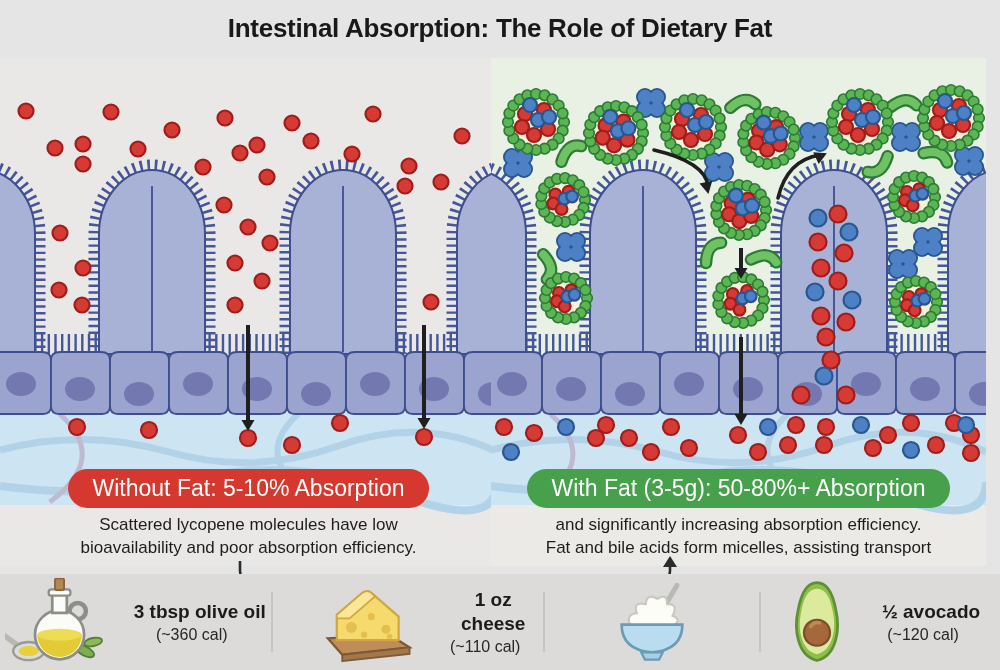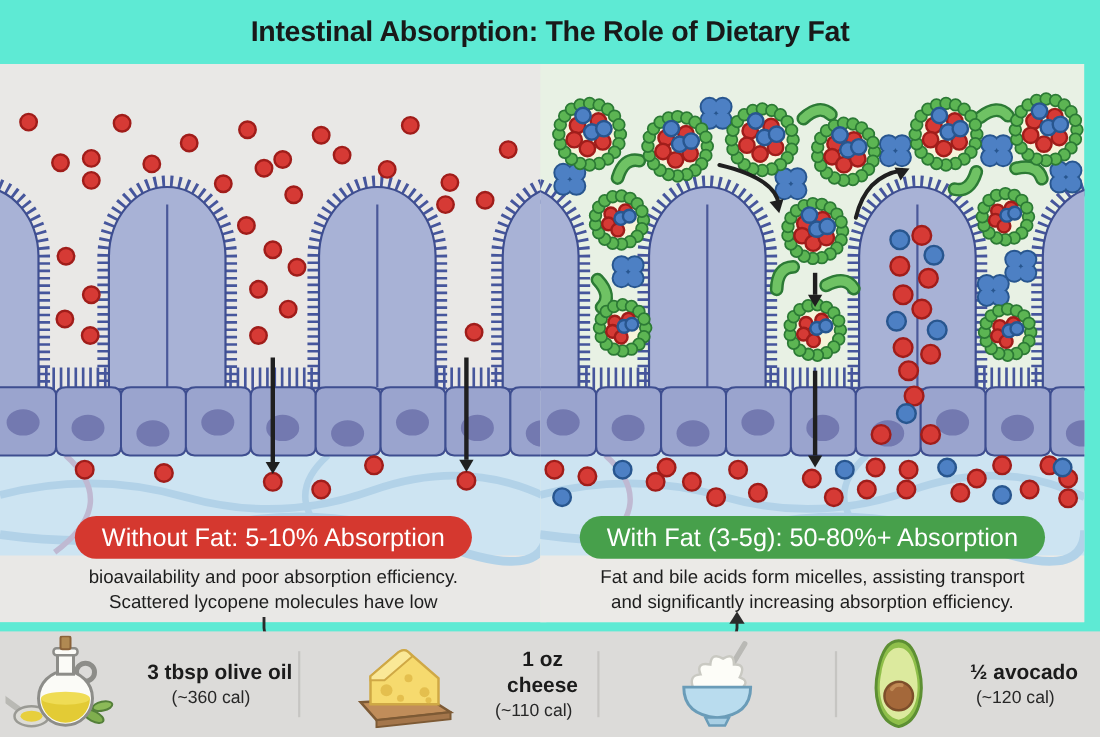--- a/index.html
+++ b/index.html
@@ -1,16 +1,16 @@
 <!DOCTYPE html>
 <html><head>
 <meta charset="utf-8">
 <style>
   html,body{margin:0;padding:0;background:#ffffff;}
-  .screen{position:relative;width:1000px;height:670px;background:#5eead4;overflow:hidden;
+  .screen{position:relative;width:1000px;height:670px;background:#e5e5e5;overflow:hidden;
           font-family:"Liberation Sans",sans-serif;}
   .title{position:absolute;top:13px;left:0;width:100%;text-align:center;
          font-size:26px;font-weight:700;color:#191919;letter-spacing:-0.3px;}
   .panel{position:absolute;top:58px;height:508px;overflow:hidden;}
   .panel svg{display:block;}
   #panel-left{left:0;width:497px;}
   #panel-right{left:491px;width:495px;}
   .badge{position:absolute;top:411px;left:50%;transform:translateX(-50%);
          height:39px;line-height:39px;border-radius:21px;padding:0 25px;
          color:#ffffff;font-weight:400;font-size:23px;white-space:nowrap;}
@@ -112,22 +112,22 @@
         <circle cx="292" cy="387" r="8" fill="#d63a35" stroke="#a01d1a" stroke-width="2.2"></circle>
         <circle cx="340" cy="365" r="8" fill="#d63a35" stroke="#a01d1a" stroke-width="2.2"></circle>
         <circle cx="424" cy="379" r="8" fill="#d63a35" stroke="#a01d1a" stroke-width="2.2"></circle>
         <path d="M248,267 L248,362" fill="none" stroke="#1f1f1f" stroke-width="4"></path>
         <polygon points="241.5,362 254.5,362 248,373" fill="#1f1f1f"></polygon>
         <path d="M424,267 L424,360" fill="none" stroke="#1f1f1f" stroke-width="4"></path>
         <polygon points="417.5,360 430.5,360 424,371" fill="#1f1f1f"></polygon>
       </svg>
     <div class="badge badge-red">Without Fat: 5-10% Absorption</div>
     <div class="caption">
+      <div>Scattered lycopene molecules have low</div>
       <div>bioavailability and poor absorption efficiency.</div>
-      <div>Scattered lycopene molecules have low</div>
     </div>
   </div>
 
   <div class="panel" id="panel-right">
     <svg id="svg-right" width="495" height="508" viewBox="0 0 495 508">
         <rect x="0" y="0" width="495" height="508" fill="#e8f1e4"></rect>
         <rect x="0" y="447" width="495" height="61" fill="#ebeae7"></rect>
         <rect x="0" y="354" width="495" height="93" fill="#cde4f2"></rect>
         <path d="M0,392 Q84.15,370 168.3,394 T336.6,388 T495,394" fill="none" stroke="#b2d2e8" stroke-width="7"></path>
         <path d="M0,428 Q99,442 198,420 T396,436 T495,424" fill="none" stroke="#b2d2e8" stroke-width="8"></path>
@@ -657,22 +657,22 @@
         <polygon points="243.5,210 256.5,210 250,221" fill="#1f1f1f"></polygon>
         <path d="M250,279 L250,356" fill="none" stroke="#1f1f1f" stroke-width="4"></path>
         <polygon points="243.5,356 256.5,356 250,367" fill="#1f1f1f"></polygon>
         <path d="M163,92 Q214,104 217,128" fill="none" stroke="#1f1f1f" stroke-width="3.6" stroke-linecap="round"></path>
         <polygon points="-6.5,-10 6.5,-10 0,2" fill="#1f1f1f" transform="translate(217,134) rotate(-12)"></polygon>
         <path d="M287,140 Q296,102 329,97" fill="none" stroke="#1f1f1f" stroke-width="3.6" stroke-linecap="round"></path>
         <polygon points="-6.5,-10 6.5,-10 0,2" fill="#1f1f1f" transform="translate(334,96) rotate(-115)"></polygon>
       </svg>
     <div class="badge badge-green">With Fat (3-5g): 50-80%+ Absorption</div>
     <div class="caption">
+      <div>and significantly increasing absorption efficiency.</div>
       <div>Fat and bile acids form micelles, assisting transport</div>
-      <div>and significantly increasing absorption efficiency.</div>
     </div>
   </div>
 
   <svg class="connector" viewBox="0 0 1000 38">
     <path d="M240,5 L240,15 Q240,23 248,23 L662,23 Q670,23 670,15 L670,10" fill="none" stroke="#2b2b2b" stroke-width="2.6"></path>
     <polygon points="663,11 677,11 670,0" fill="#2b2b2b"></polygon>
   </svg>
 
   <div class="foodbar">
 

